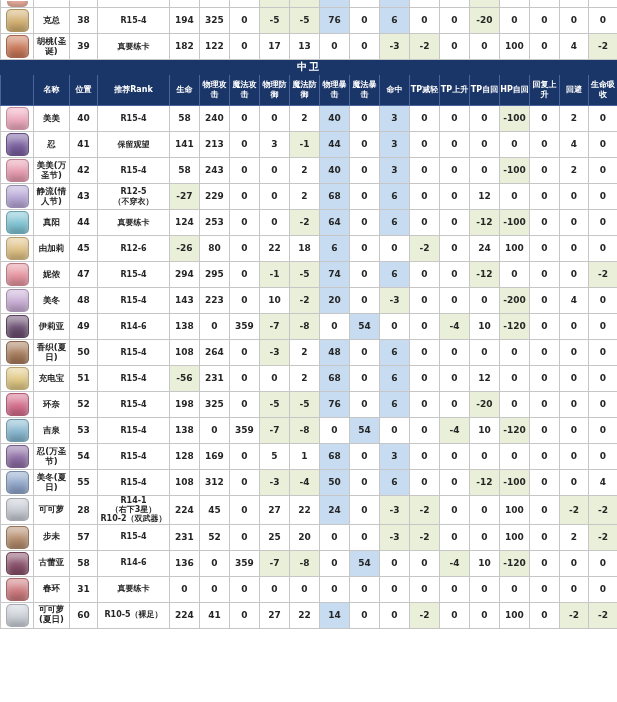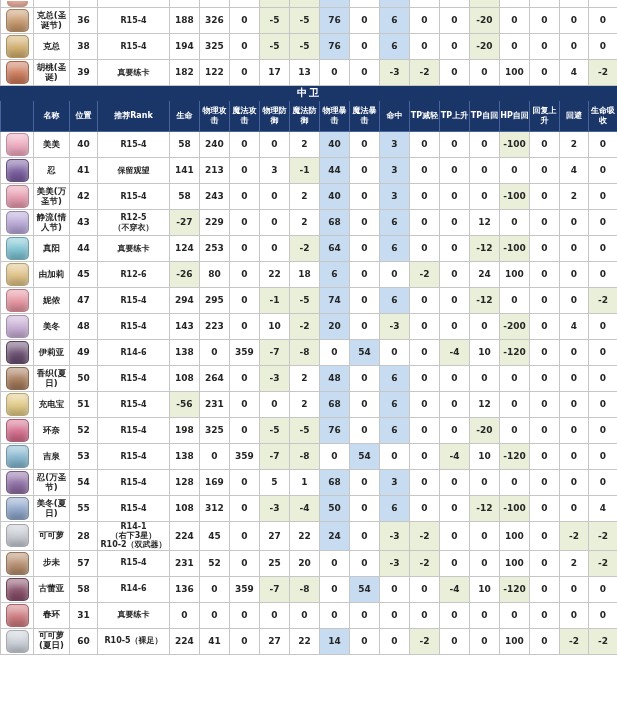--- a/index.html
+++ b/index.html
@@ -90,43 +90,20 @@
           <td class="num"></td>
           <td class="num"></td>
           <td class="num g"></td>
           <td class="num"></td>
           <td class="num"></td>
           <td class="num"></td>
           <td class="num"></td>
         </tr>
         <tr class="toprow">
           <td class="av-cell">
-            <div class="avatar" style="background: rgb(201, 154, 110);"></div>
-          </td>
-          <td class="name">克总(圣诞节)</td>
-          <td class="pos">36</td>
-          <td class="rank">R15-4</td>
-          <td class="num">188</td>
-          <td class="num">326</td>
-          <td class="num">0</td>
-          <td class="num g">-5</td>
-          <td class="num g">-5</td>
-          <td class="num b">76</td>
-          <td class="num">0</td>
-          <td class="num b">6</td>
-          <td class="num">0</td>
-          <td class="num">0</td>
-          <td class="num g">-20</td>
-          <td class="num">0</td>
-          <td class="num">0</td>
-          <td class="num">0</td>
-          <td class="num">0</td>
-        </tr>
-        <tr class="toprow">
-          <td class="av-cell">
             <div class="avatar" style="background: rgb(211, 176, 112);"></div>
           </td>
           <td class="name">克总</td>
           <td class="pos">38</td>
           <td class="rank">R15-4</td>
           <td class="num">194</td>
           <td class="num">325</td>
           <td class="num">0</td>
           <td class="num g">-5</td>
           <td class="num g">-5</td>

